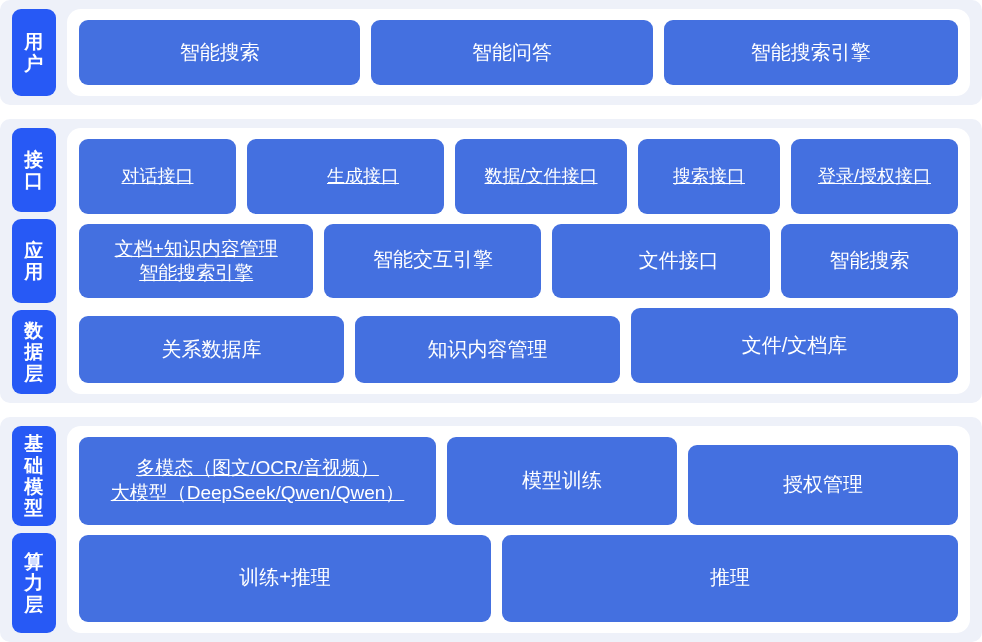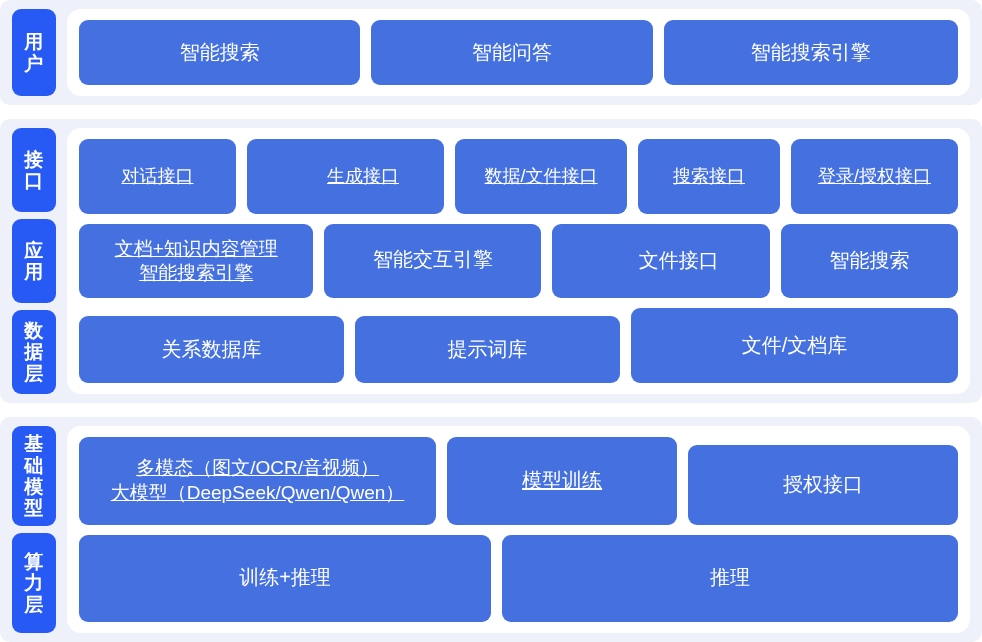--- a/index.html
+++ b/index.html
@@ -99,21 +99,21 @@
     white-space: pre-line;
     user-select: none;
   }
   .node.small  { font-size: 18px; text-decoration: underline; }
   .node.multi  { font-size: 19px; text-decoration: underline; }
 
   
   .f1 { flex: 1 1 0; }
   .f105 { flex: 1.05 1 0; }
   .f125 { flex: 1.25 1 0; }
-  .f135 { flex: 1.35 1 0; text-decoration: underline; }
+  .f135 { flex: 1.35 1 0; }
   .f14 { flex: 1.4 1 0; }
   .f145 { flex: 1.45 1 0; padding-left: 43px; }
   .f15 { flex: 1.5 1 0; }
   .f155 { flex: 1.55 1 0; }
   .f16 { flex: 1.6 1 0; margin-top: 8px; }
   .f175 { flex: 1.75 1 0; font-family: Liberation Mono, monospace; }
   .f18 { flex: 1.8 1 0; text-align: center; }
   .f19 { flex: 1.9 1 0; }
   .f20 { flex: 2.0 1 0; }
   .f215 { flex: 2.15 1 0; }
@@ -168,21 +168,21 @@
       <div class="row">
         <div class="node multi f19">文档+知识内容管理
 智能搜索引擎</div>
         <div class="node f175">智能交互引擎</div>
         <div class="node f145">文件接口</div>
         <div class="node f14">智能搜索</div>
       </div>
 
       <div class="row">
         <div class="node f16">关系数据库</div>
-        <div class="node f16">提示词库</div>
+        <div class="node f16">知识内容管理</div>
         <div class="node f20">文件/文档库</div>
       </div>
 
     </div>
   </div>
 
   <div class="band bottom-band">
     <div class="rail">
       <div class="layer-tab">
         <span>基</span>
@@ -195,21 +195,21 @@
         <span>力</span>
         <span>层</span>
       </div>
     </div>
     <div class="card">
 
       <div class="row">
         <div class="node multi f215">多模态（图文/OCR/音视频）
 大模型（DeepSeek/Qwen/Qwen）</div>
         <div class="node f135">模型训练</div>
-        <div class="node f16">授权接口</div>
+        <div class="node f16">授权管理</div>
       </div>
 
       <div class="row">
         <div class="node f18">训练+推理</div>
         <div class="node f20">推理</div>
       </div>
 
     </div>
   </div>
 

